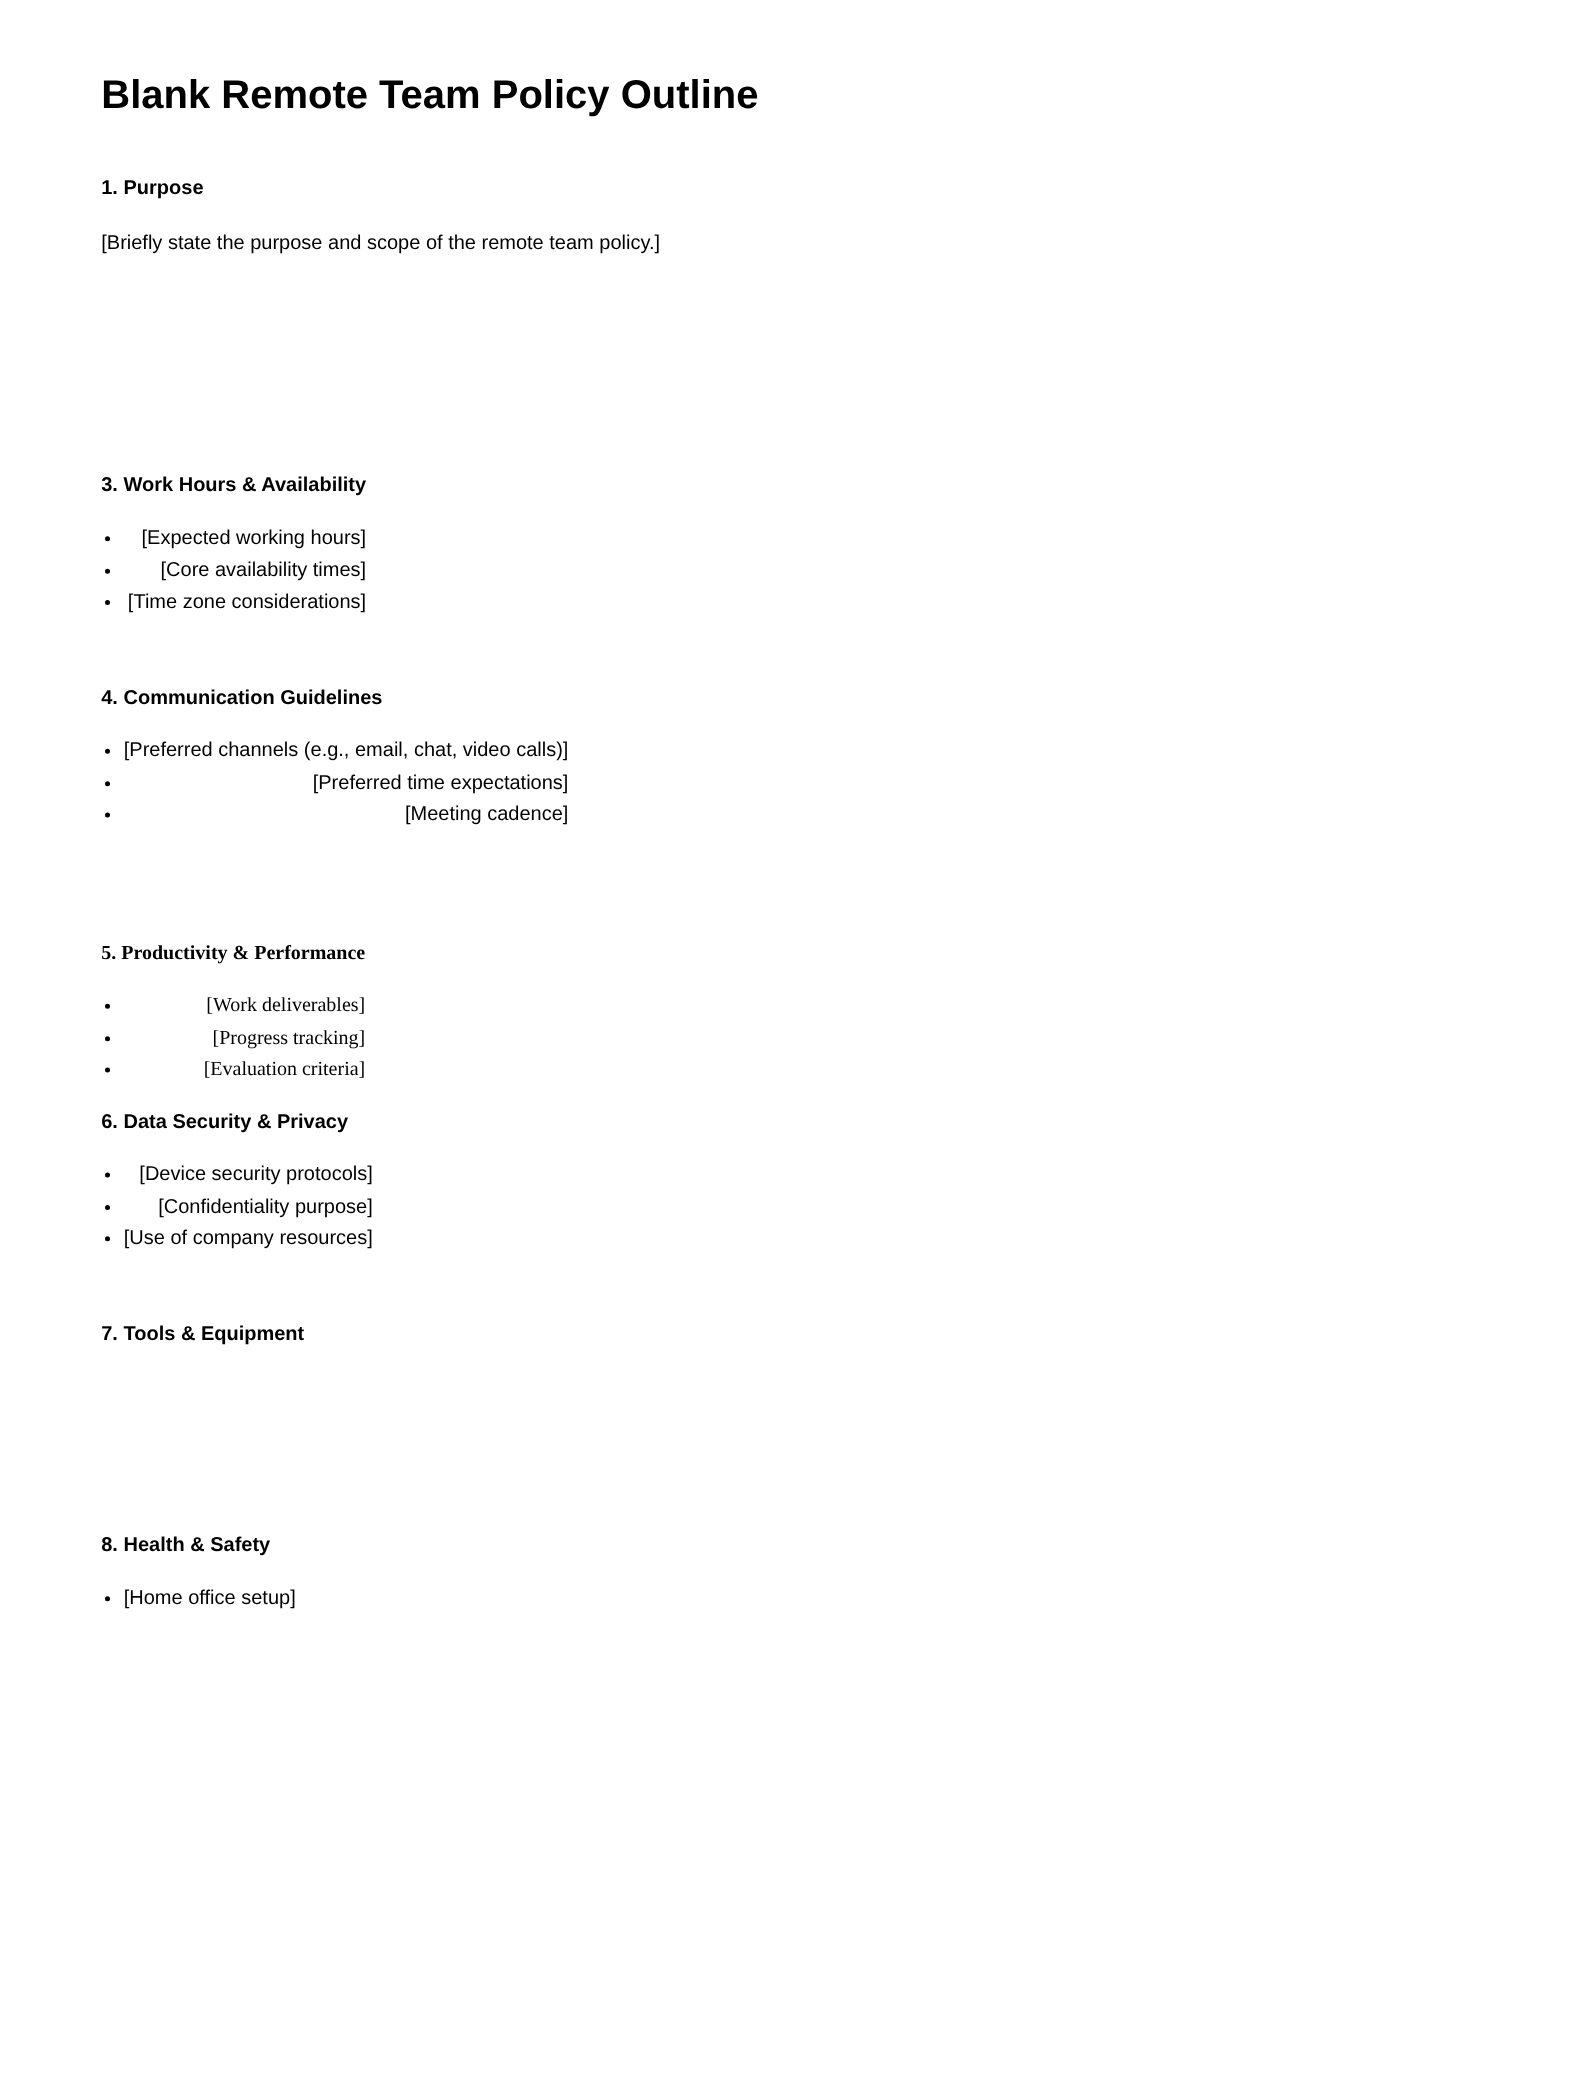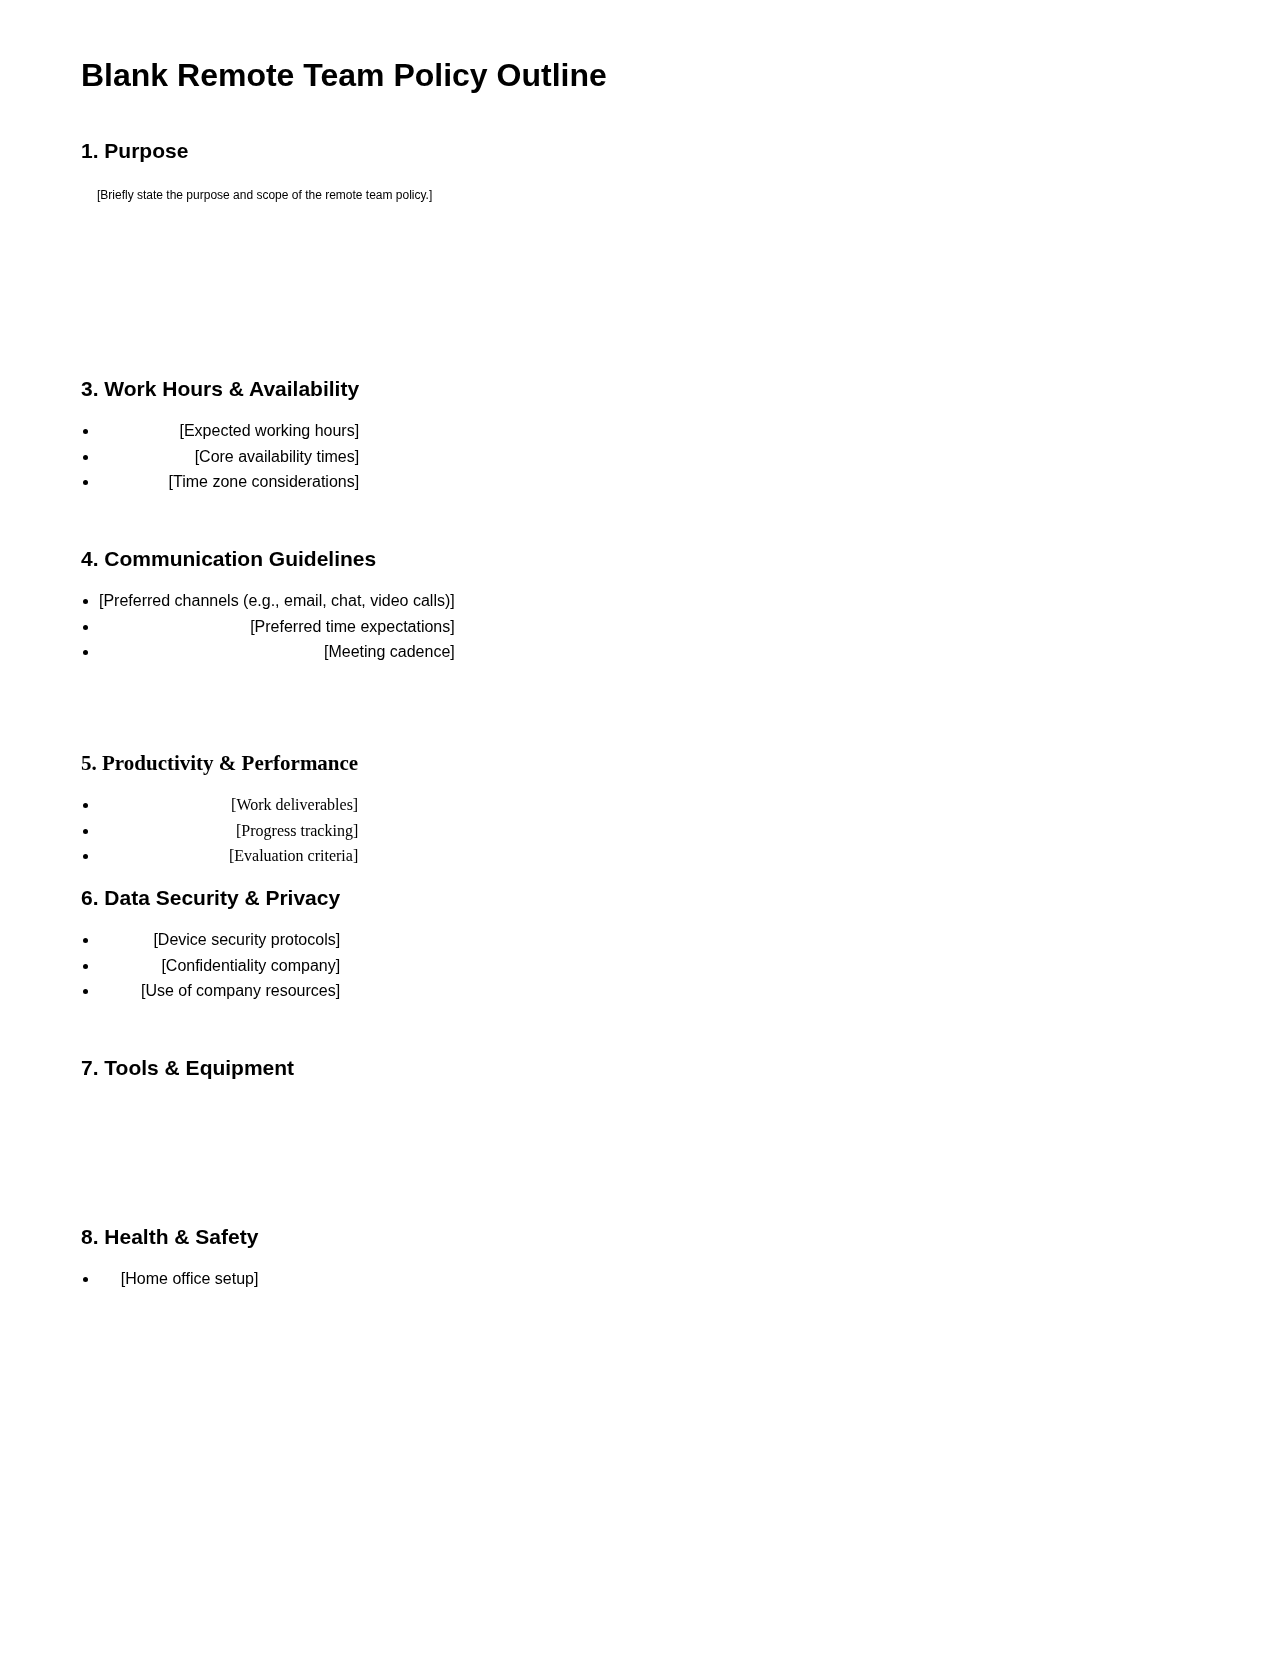--- a/index.html
+++ b/index.html
@@ -11,23 +11,23 @@
       position: relative;
       width: 1140px; height: 1294px; overflow: hidden;
       padding: 0 0 0 81px; box-sizing: border-box;
     }
     h1 {
       font-size: 32px; font-weight: bold; margin: 0;
       position: absolute; left: 81px; top: 56px; line-height: 38px;
     }
     .section { position: absolute; left: 81px; }
     h2 {
-      font-size: 21px; font-weight: bold; margin: 0; line-height: 28px;
+      font-size: 16px; font-weight: bold; margin: 0; line-height: 28px;
     }
-    p { font-size: 12px; margin: 20px 0 0 16px; line-height: 20px; }
+    p { font-size: 16px; margin: 20px 0 0 0; line-height: 20px; }
     ul { margin: 18px 0 0 0; padding: 0 0 0 18px; list-style: disc; text-align: right; }
     li { font-size: 16px; line-height: 20px; margin: 0 0 5.5px 0; padding-left: 0; }
   </style>
 </head>
 <body>
 
 <div class="page">
   <h1>Blank Remote Team Policy Outline</h1>
 
   <div class="section" style="top:137px;">
@@ -60,21 +60,21 @@
       <li>[Work deliverables]</li>
       <li>[Progress tracking]</li>
       <li>[Evaluation criteria]</li>
     </ul>
   </div>
 
   <div class="section" style="top:884px;">
     <h2>6. Data Security &amp; Privacy</h2>
     <ul>
       <li>[Device security protocols]</li>
-      <li>[Confidentiality company]</li>
+      <li>[Confidentiality purpose]</li>
       <li>[Use of company resources]</li>
     </ul>
   </div>
 
   <div class="section" style="top:1054px;">
     <h2>7. Tools &amp; Equipment</h2>
   </div>
 
   <div class="section" style="top:1223px;">
     <h2>8. Health &amp; Safety</h2>

